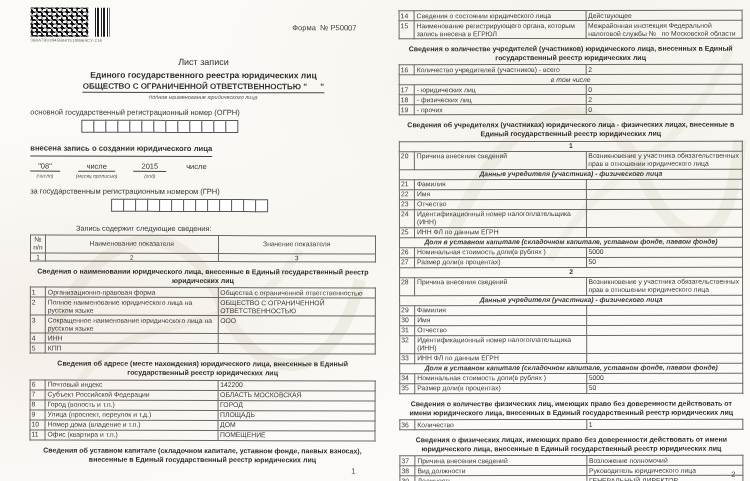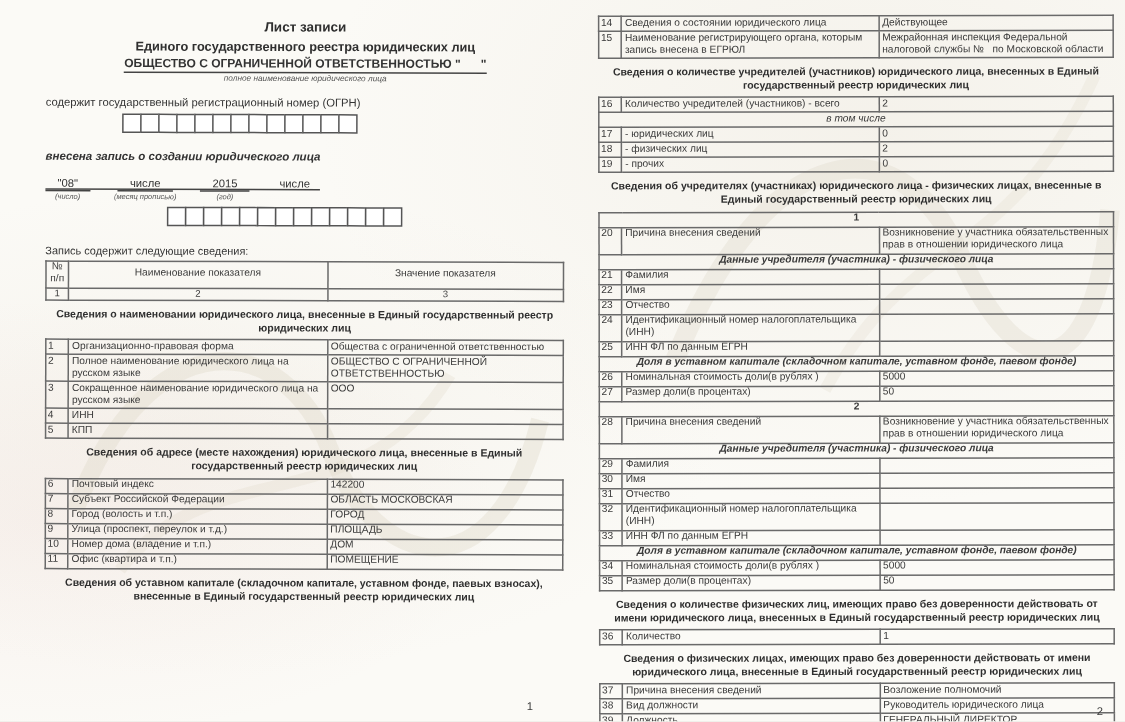--- a/index.html
+++ b/index.html
@@ -27,39 +27,39 @@
       repeating-linear-gradient(0deg,#161616 0 2px, transparent 2px 4px),
       repeating-linear-gradient(90deg,#161616 0 2px, #fff 2px 5px);
   }
   .bc-gap{width:6px;background:#fff;}
   .bc-lines{width:15px;height:29px;
     background:repeating-linear-gradient(90deg,#1d1d1d 0 1px,#fff 1px 2px,#1d1d1d 2px 4px,#fff 4px 6px);}
   .bc-caption{font-size:4px;color:#666;letter-spacing:.2px;white-space:nowrap;overflow:hidden;width:86px;margin-top:1px;}
   .form-no{font-size:7.6px;margin:15px 20px 0 0;color:#3a3a3a;}
 
   
-  .title1{text-align:center;font-weight:bold;font-size:9px;margin-top:5px;color:#2f2f2f;}
+  .title1{text-align:center;font-weight:normal;font-size:9px;margin-top:5px;color:#2f2f2f;}
   .title2{text-align:center;font-weight:bold;font-size:8.5px;margin-top:3px;color:#2f2f2f;}
   .intro{font-size:7.5px;margin-top:8px;text-indent:14px;line-height:1.3;width:330px;}
   .company{font-size:8px;font-weight:bold;text-align:center;margin-top:2px;}
   .company .u{display:inline-block;border-bottom:1px solid #444;padding-bottom:0.5px;}
   .small-caption{font-size:5.5px;font-style:italic;text-align:center;color:#555;margin-top:1px;}
   .plain-label{font-size:7.5px;margin-top:8px;}
   .boxes{display:flex;margin-top:3px;}
   .boxes-ogrn{margin-left:52px;}
   .boxes-grn{margin-left:82px;}
   .box-cell{width:11px;height:11px;border:1px solid #555;margin-left:-1px;background:#fff;}
   .record-title{font-size:7.7px;font-weight:bold;margin-top:11px;}
-  .record-title .u{border-bottom:1px solid #444;padding-bottom:17px;font-style:italic;}
+  .record-title .u{border-bottom:1px solid #444;padding-bottom:3px;}
   .date-row{display:flex;font-size:7.5px;margin-top:9px;align-items:flex-start;}
   .d-item{text-align:center;margin-right:16px;}
   .d-val{border-bottom:1px solid #444;padding:0 8px;display:inline-block;}
   .d-cap{font-size:5px;font-style:italic;color:#555;margin-top:1px;}
   .d-suffix{margin-left:4px;padding-top:0;}
-  .contains{font-size:7.3px;margin-top:12px;margin-bottom:2px;}
+  .contains{font-size:7.3px;margin-top:12px;margin-bottom:2px;margin-left:46px;}
 
   
   .rtable{width:100%;border-collapse:collapse;table-layout:fixed;margin-bottom:3px;}
   .rtable td{border:1px solid #6a6a6a;font-size:6.8px;line-height:1.18;padding:0.5px 2px;vertical-align:top;word-wrap:break-word;color:#3a3a3a;}
   col.c-num{width:15px;}
   col.c-lbl{width:50%;}
   td.num{padding-left:1px;}
   td.span-b{text-align:center;font-weight:bold;}
   td.span-bi{text-align:center;font-weight:bold;font-style:italic;}
   td.span-i{text-align:center;font-style:italic;}
@@ -81,31 +81,44 @@
     <path d="M10,150 C60,20 150,30 180,110 S290,210 320,90" stroke="#ddd6c7" stroke-width="12" fill="none" opacity="0.35"></path>
     <path d="M40,190 C100,110 200,160 260,60" stroke="#e0d9cb" stroke-width="8" fill="none" opacity="0.3"></path>
   </svg>
   <svg class="wm" style="left:430px;top:30px;" width="320" height="240" viewBox="0 0 320 240">
     <path d="M20,210 C80,60 170,50 210,140 S300,230 310,110" stroke="#ded7c8" stroke-width="13" fill="none" opacity="0.32"></path>
     <path d="M120,230 C180,120 240,150 300,20" stroke="#e2dbcd" stroke-width="8" fill="none" opacity="0.28"></path>
   </svg>
 
   <div class="page page1">
 
+    <div class="topbar">
+      <div class="barcode">
+        <div class="bc-row">
+          <div class="bc-matrix"></div>
+          <div class="bc-gap"></div>
+          <div class="bc-lines"></div>
+        </div>
+        <div class="bc-caption">0В0А7ВU3945В84Т5190В6АСУ-214</div>
+      </div>
+      <div class="form-no">
+        <span>Форма</span>&nbsp;&nbsp;<span>№ Р50007</span>
+      </div>
+    </div>
 
     <div class="title1">Лист записи</div>
     <div class="title2">Единого государственного реестра юридических лиц</div>
 
 
     <div class="company">
       <span class="u">ОБЩЕСТВО С ОГРАНИЧЕННОЙ ОТВЕТСТВЕННОСТЬЮ "&nbsp;&nbsp;&nbsp;&nbsp;&nbsp;&nbsp;"</span>
     </div>
     <div class="small-caption">полное наименование юридического лица</div>
 
-    <div class="plain-label">содержит государственный регистрационный номер (ОГРН)</div>
+    <div class="plain-label">основной государственный регистрационный номер (ОГРН)</div>
     <div class="boxes boxes-ogrn">
         <span class="box-cell"></span>
         <span class="box-cell"></span>
         <span class="box-cell"></span>
         <span class="box-cell"></span>
         <span class="box-cell"></span>
         <span class="box-cell"></span>
         <span class="box-cell"></span>
         <span class="box-cell"></span>
         <span class="box-cell"></span>
@@ -128,20 +141,21 @@
         <span class="d-val">числе</span>
         <div class="d-cap">(месяц прописью)</div>
       </div>
       <div class="d-item">
         <span class="d-val">2015</span>
         <div class="d-cap">(год)</div>
       </div>
       <div class="d-suffix">числе</div>
     </div>
 
+    <div class="plain-label">за государственным регистрационным номером (ГРН)</div>
     <div class="boxes boxes-grn">
         <span class="box-cell"></span>
         <span class="box-cell"></span>
         <span class="box-cell"></span>
         <span class="box-cell"></span>
         <span class="box-cell"></span>
         <span class="box-cell"></span>
         <span class="box-cell"></span>
         <span class="box-cell"></span>
         <span class="box-cell"></span>

